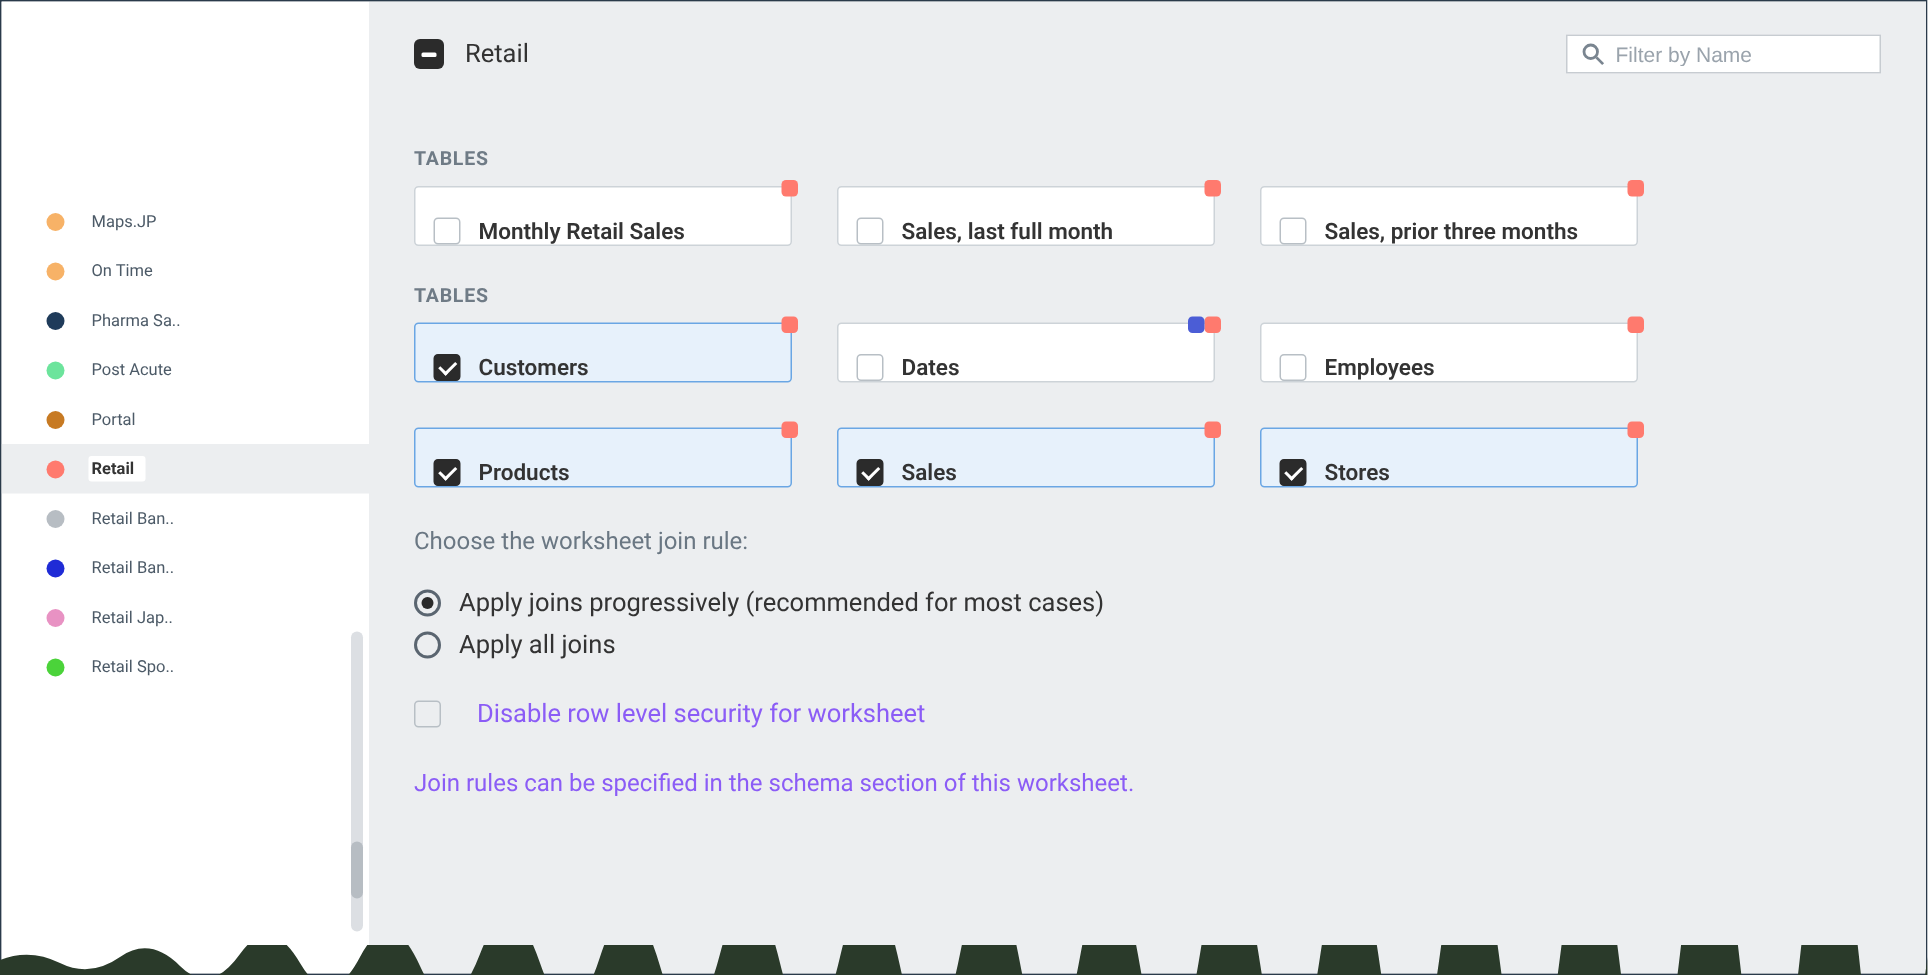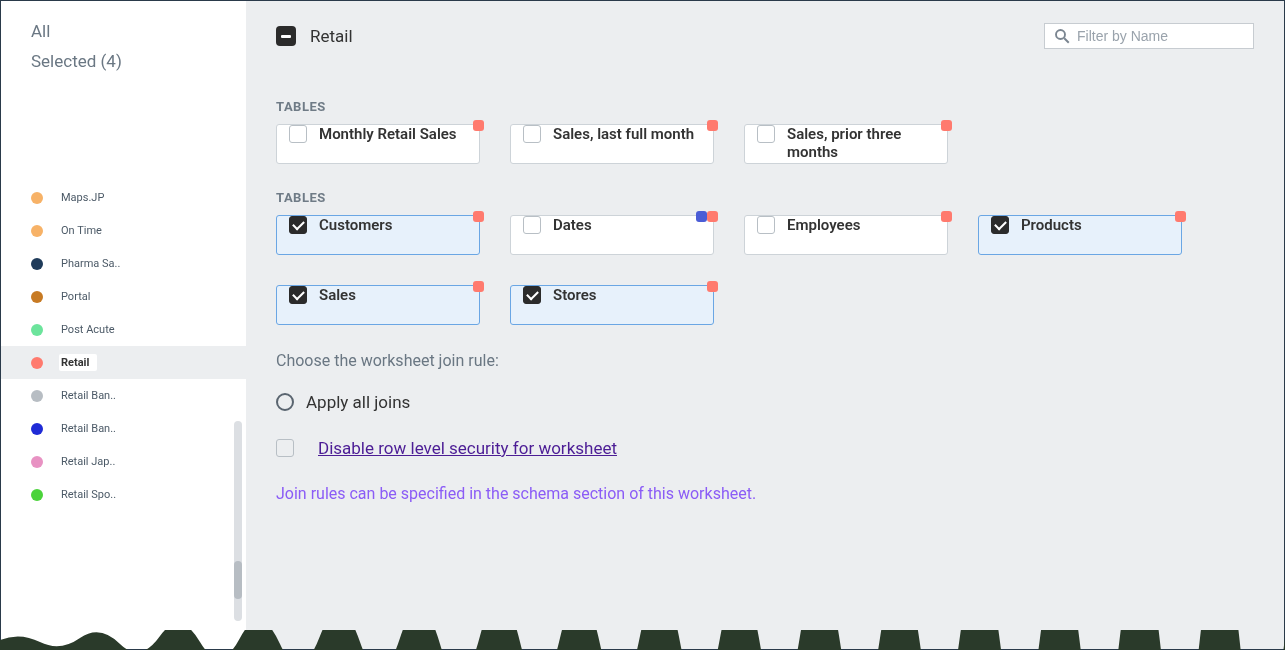--- a/index.html
+++ b/index.html
@@ -174,27 +174,27 @@
     color: #6f7b86;
     margin-bottom: 10px;
   }
   .card-row {
     display: flex;
     gap: 30px;
     flex-wrap: wrap;
     margin-bottom: 26px;
   }
   .card {
-    width: 204px;
+    width: 252px;
     height: 40px;
     background: #fff;
     border: 1px solid #cdd3d8;
     border-radius: 3px;
     display: flex;
-    align-items: flex-start;
+    align-items: flex-end;
     padding: 0 12px;
     position: relative;
     font-size: 15px;
     font-weight: 600;
     color: #333;
     cursor: pointer;
   }
   .card.selected {
     background: #e7f1fb;
     border-color: #6aa6e4;
@@ -272,24 +272,23 @@
     width: 8px;
     height: 8px;
     background: #2b2b2b;
     border-radius: 50%;
   }
   .checkbox-row {
     display: flex;
     align-items: center;
     gap: 12px;
     font-size: 17px;
-    color: #4c1d95;
+    color: #8b5cf6;
     margin-top: 26px;
     cursor: pointer;
-    text-decoration: underline;
   }
   .note {
     margin-top: 26px;
     font-size: 16px;
     color: #8b5cf6;
   }
   .torn {
     position: absolute;
     left: 0;
     right: 0;
@@ -300,44 +299,40 @@
 </style>
 </head>
 <body>
 
 <div class="dialog">
 
 
   <div class="body">
 
     <div class="sidebar">
-      <div class="sidebar-top">
-        <a>All</a>
-        <a>Selected (4)</a>
-      </div>
       <div class="source-list" id="source-list">
           <div class="source-item">
             <span class="dot" style="background: rgb(247, 178, 103);"></span>
             <span class="label-wrap"><span>Maps.JP</span></span>
           </div>
           <div class="source-item">
             <span class="dot" style="background: rgb(247, 178, 103);"></span>
             <span class="label-wrap"><span>On Time</span></span>
           </div>
           <div class="source-item">
             <span class="dot" style="background: rgb(31, 59, 90);"></span>
             <span class="label-wrap"><span>Pharma Sa..</span></span>
           </div>
           <div class="source-item">
+            <span class="dot" style="background: rgb(108, 228, 156);"></span>
+            <span class="label-wrap"><span>Post Acute</span></span>
+          </div>
+          <div class="source-item">
             <span class="dot" style="background: rgb(199, 122, 35);"></span>
             <span class="label-wrap"><span>Portal</span></span>
-          </div>
-          <div class="source-item">
-            <span class="dot" style="background: rgb(108, 228, 156);"></span>
-            <span class="label-wrap"><span>Post Acute</span></span>
           </div>
           <div class="source-item selected sidebar-selected-row">
             <span class="dot" style="background: rgb(255, 122, 110);"></span>
             <span class="label-wrap"><span>Retail</span></span>
           </div>
           <div class="source-item">
             <span class="dot" style="background: rgb(183, 189, 195);"></span>
             <span class="label-wrap"><span>Retail Ban..</span></span>
           </div>
           <div class="source-item">
@@ -426,20 +421,24 @@
             <div class="chk on"></div>
             <span>Stores</span>
             <span class="badge"></span>
           </div>
         </div>
 
       <div class="join-section">
         <div class="hint">Choose the worksheet join rule:</div>
 
         <div class="radio-row">
+          <div class="radio on"></div>
+          <span>Apply joins progressively (recommended for most cases)</span>
+        </div>
+        <div class="radio-row">
           <div class="radio"></div>
           <span>Apply all joins</span>
         </div>
 
         <div class="checkbox-row">
           <div class="chk"></div>
           <span>Disable row level security for worksheet</span>
         </div>
 
         <div class="note">Join rules can be specified in the schema section of this worksheet.</div>

